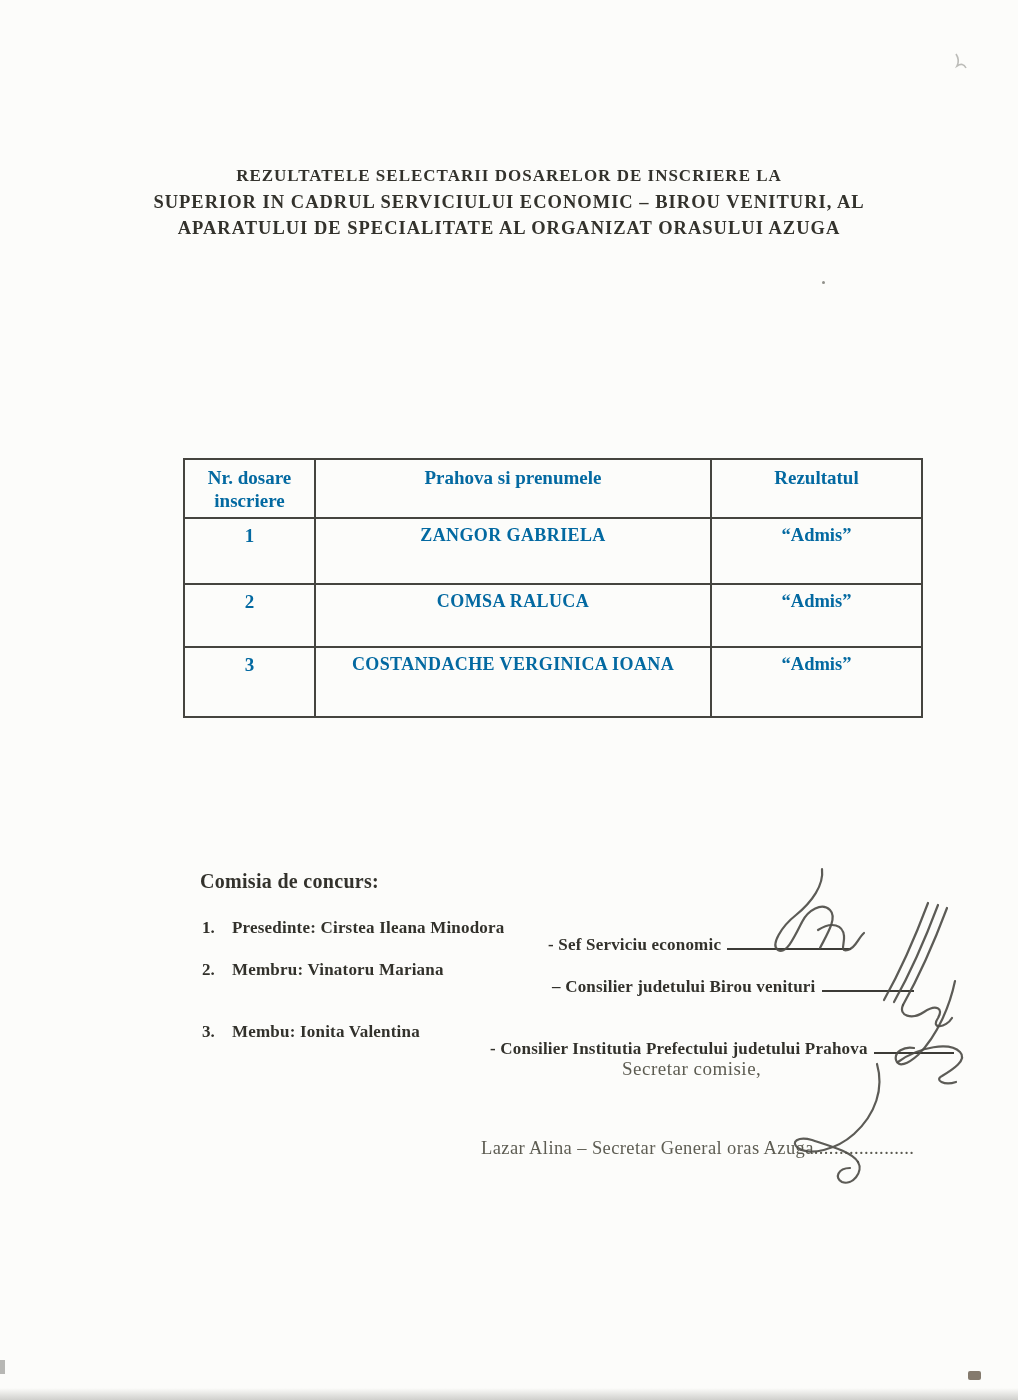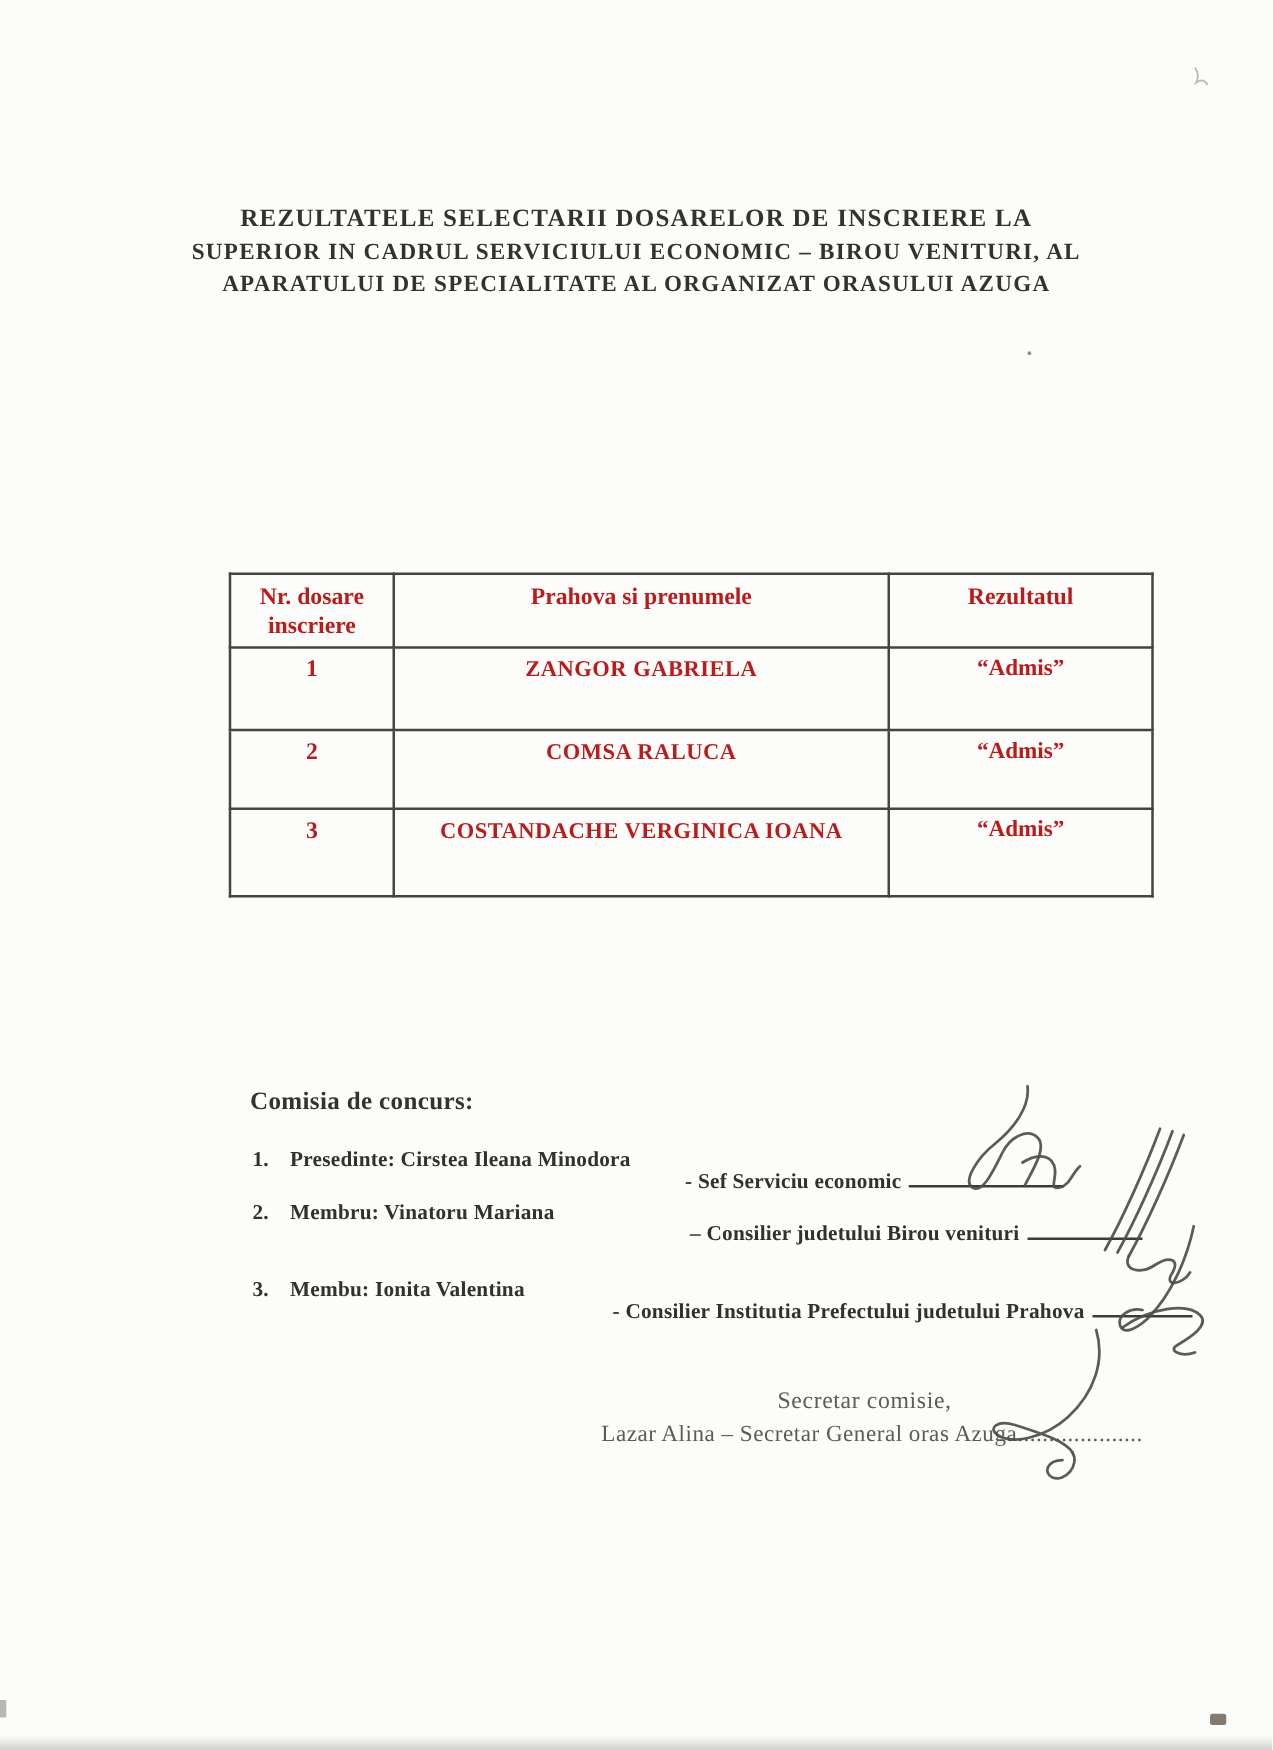--- a/index.html
+++ b/index.html
@@ -10,32 +10,32 @@
     font-family:"Liberation Serif", serif;
     color:#33322c;
     overflow:hidden;
   }
   
   .title{
     position:absolute;top:162px;left:0;width:100%;
     text-align:center;font-weight:bold;
     letter-spacing:1px;
   }
-  .title .l1{font-size:20px;line-height:27px;}
+  .title .l1{font-size:17px;line-height:27px;}
   .title .ln{font-size:18.5px;line-height:26px;}
   
   table.results{
     position:absolute;left:183px;top:458px;
     border-collapse:collapse;table-layout:fixed;
     width:738px;
   }
   table.results th, table.results td{
     border:2px solid #45443f;
     vertical-align:top;text-align:center;
-    font-weight:bold;color:#b91c1c;
+    font-weight:bold;color:#0369a1;
     padding:6px 4px 0 4px;
   }
   table.results thead tr{height:59px;}
   table.results th{font-size:19px;line-height:23px;}
   tr.r1{height:66px;} tr.r2{height:63px;} tr.r3{height:70px;}
   td.nr{font-size:19px;}
   td.nm{font-size:18px;letter-spacing:.4px;}
   td.rs{font-size:18.5px;}
   
   .comm-head{
@@ -51,21 +51,21 @@
   .sig-line{
     display:inline-block;height:14px;
     border-bottom:2px solid #3c3b36;
     vertical-align:baseline;margin-left:6px;
   }
   .m1 .sig-line{width:124px;}
   .m2 .sig-line{width:92px;}
   .m3 .sig-line{width:80px;}
   
   .sec-line1{
-    position:absolute;left:622px;top:1110px;
+    position:absolute;left:622px;top:1058px;
     font-size:19px;color:#5d5c52;letter-spacing:.5px;
   }
   .sec-line2{
     position:absolute;left:481px;top:1138px;
     font-size:18.5px;color:#5d5c52;letter-spacing:.4px;white-space:nowrap;
   }
   
   svg.sig-overlay{
     position:absolute;left:0;top:0;pointer-events:none;
   }

